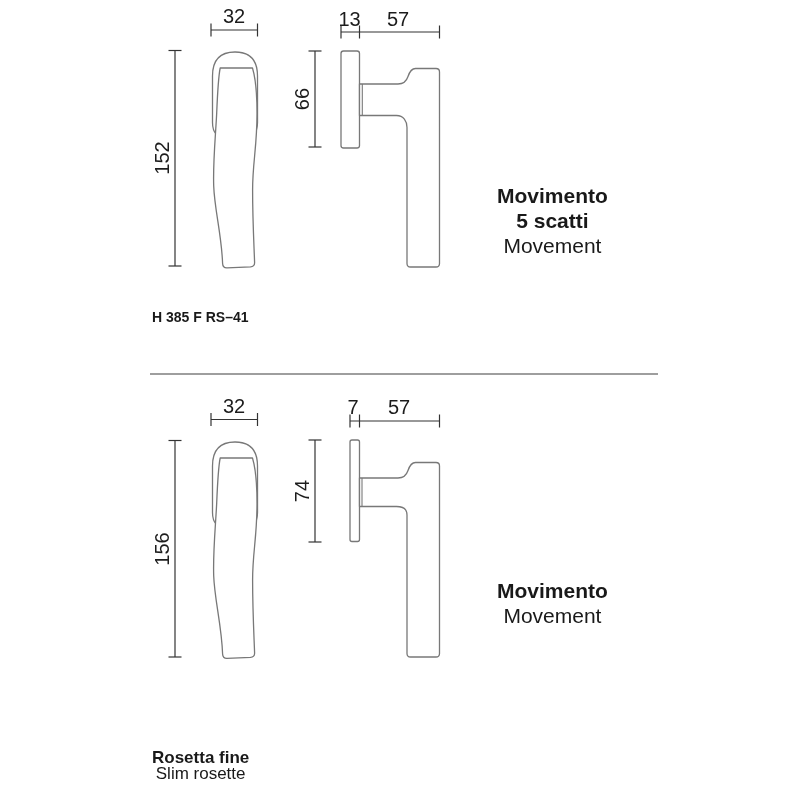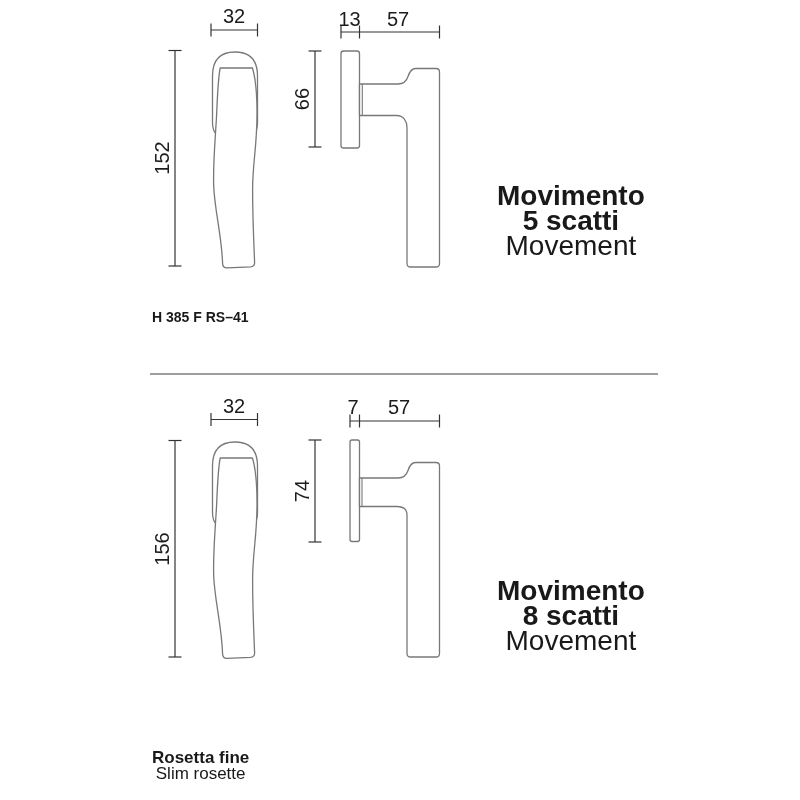--- a/index.html
+++ b/index.html
@@ -9,21 +9,21 @@
   }
   svg { position:absolute; left:0; top:0; }
   .shape { fill:#ffffff; stroke:#787878; stroke-width:1.3; stroke-linejoin:round; }
   .dimline { stroke:#333333; stroke-width:1.2; }
   .collar { stroke:#787878; stroke-width:1.1; }
   .dim-label {
     position:absolute; transform:translate(-50%,-50%);
     font-size:20px; font-weight:500; white-space:nowrap; color:#1c1c1c;
   }
   .dim-label.v { transform:translate(-50%,-50%) rotate(-90deg); }
-  .annotation { position:absolute; font-size:28px; line-height:25px; }
+  .annotation { position:absolute; font-size:21px; line-height:25px; }
   .annotation .b { font-weight:700; }
   .code { position:absolute; font-size:14px; font-weight:700; white-space:nowrap; }
   .divider { position:absolute; left:150px; top:373px; width:508px; height:2px; background:#9e9e9e; }
   .footer { position:absolute; left:152px; top:750px; font-size:17px; line-height:16px; }
   .footer .b { font-weight:700; }
 </style>
 </head>
 <body>
 
 <div class="page">
@@ -110,21 +110,20 @@
     <div class="b">5 scatti</div>
     <div>Movement</div>
   </div>
 
   <div class="code" style="left:152px; top:309px">H 385 F RS–41</div>
 
   <div class="divider"></div>
 
   <div class="annotation" style="left:497px; top:578px">
     <div class="b">Movimento</div>
-    <div class="b">8 scatti</div>
     <div>Movement</div>
   </div>
 
 
   <div class="footer">
     <div class="b">Rosetta fine</div>
     <div>Slim rosette</div>
   </div>
 
 </div>

